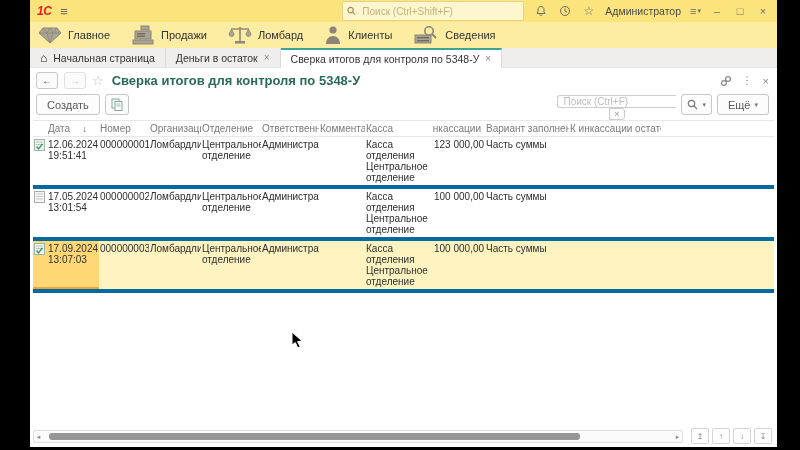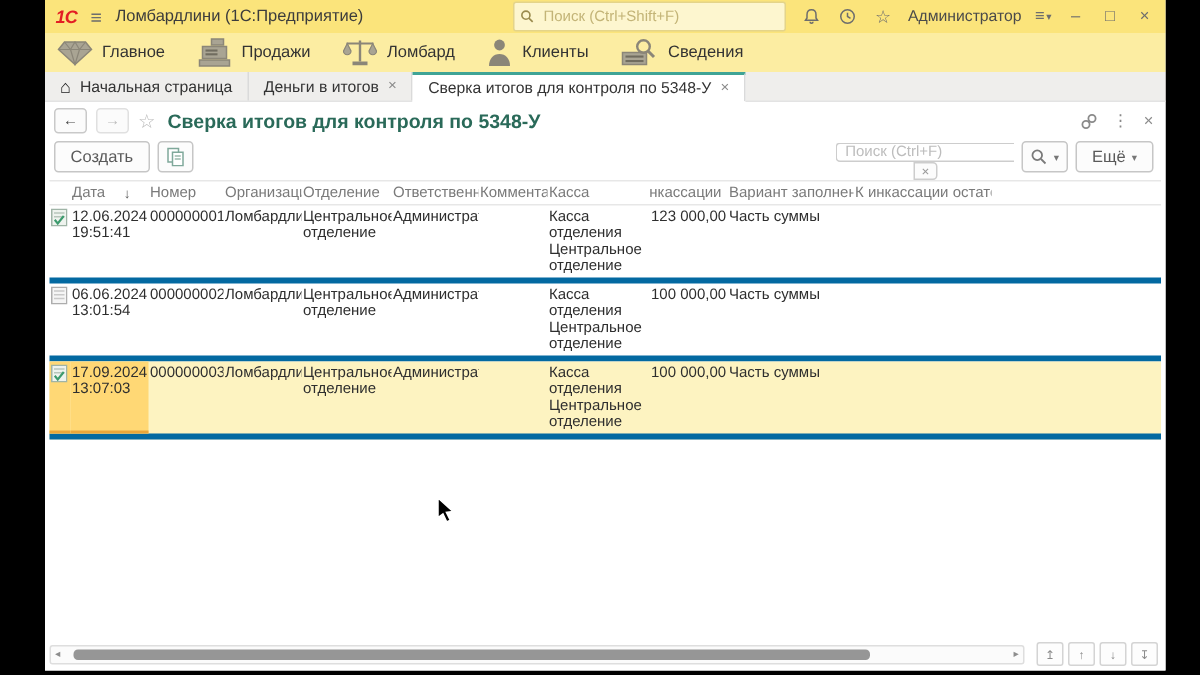--- a/index.html
+++ b/index.html
@@ -81,21 +81,20 @@
   .cursor{position:absolute;left:291px;top:331px;z-index:50;pointer-events:none;}
 </style>
 </head>
 <body>
 
 <div class="app">
 
   <div class="titlebar">
     <span class="logo">1С</span>
     <span class="hamburger">≡</span>
-    <span class="app-title">Ломбардлини  (1С:Предприятие)</span>
 
     <div class="tb-search">
       <svg width="10" height="10" viewBox="0 0 10 10">
           <circle cx="4" cy="4" r="3" fill="none" stroke="#9a8b4e" stroke-width="1.2"></circle>
           <line x1="6.2" y1="6.2" x2="9" y2="9" stroke="#9a8b4e" stroke-width="1.2"></line>
         </svg>
       <input placeholder="Поиск (Ctrl+Shift+F)" style="">
     </div>
 
     <span class="tb-ico">
@@ -167,21 +166,21 @@
       <span>Сведения</span>
     </div>
   </div>
 
   <div class="tabbar">
     <div class="tab">
       <span class="home">⌂</span>
       <span>Начальная страница</span>
     </div>
     <div class="tab">
-      <span>Деньги в итогов</span>
+      <span>Деньги в остаток</span>
       <span class="x">×</span>
     </div>
     <div class="tab active">
       <span>Сверка итогов для контроля по 5348-У</span>
       <span class="x">×</span>
     </div>
   </div>
 
   <div class="form">
 
@@ -275,21 +274,21 @@
 
       <div class="grid-row trow">
         <span class="cell doc-ico">
           <svg width="11" height="12" viewBox="0 0 11 12">
               <rect x="0.5" y="0.5" width="10" height="11" fill="#f5f5f5" stroke="#adadad"></rect>
               <line x1="2" y1="3" x2="9" y2="3" stroke="#c9c9c9"></line>
               <line x1="2" y1="5.5" x2="9" y2="5.5" stroke="#c9c9c9"></line>
               <line x1="2" y1="8" x2="9" y2="8" stroke="#c9c9c9"></line>
             </svg>
         </span>
-        <span class="cell">06.06.2024 13:01:54</span>
+        <span class="cell">17.05.2024 13:01:54</span>
         <span class="cell">000000002</span>
         <span class="cell">Ломбардлини</span>
         <span class="cell">Центральное отделение</span>
         <span class="cell">Администратор</span>
         <span class="cell"></span>
         <span class="cell">Касса отделения Центральное отделение</span>
         <span class="cell num">100 000,00</span>
         <span class="cell">Часть суммы</span>
         <span class="cell"></span>
         <span class="cell"></span>

